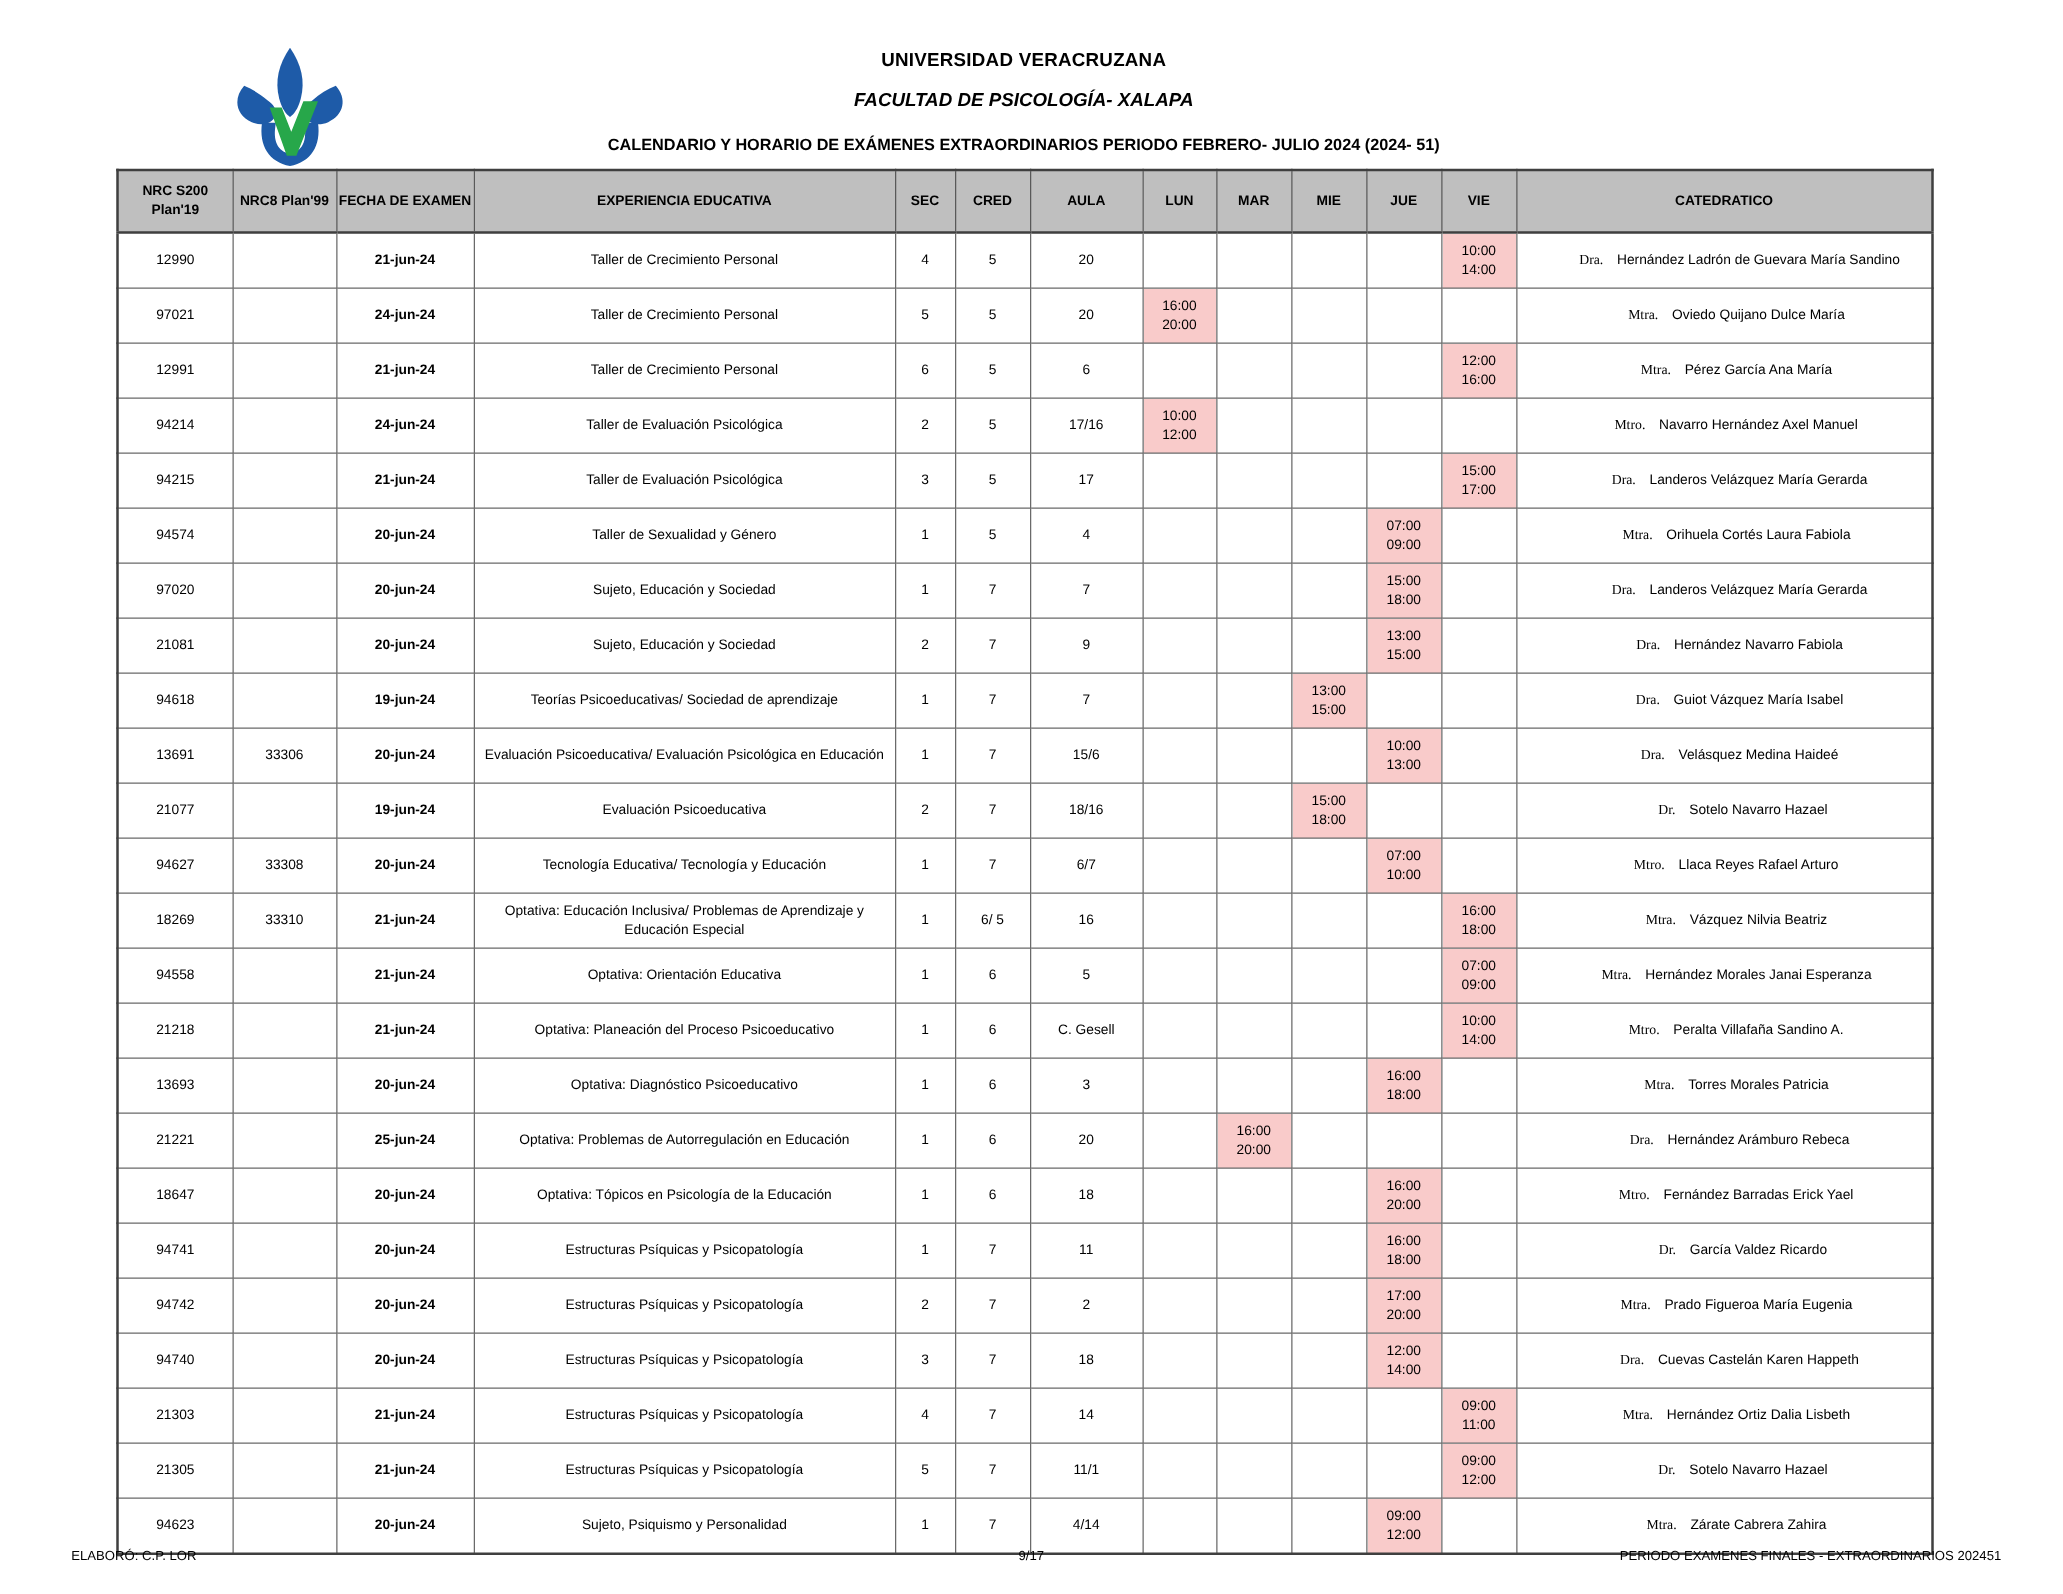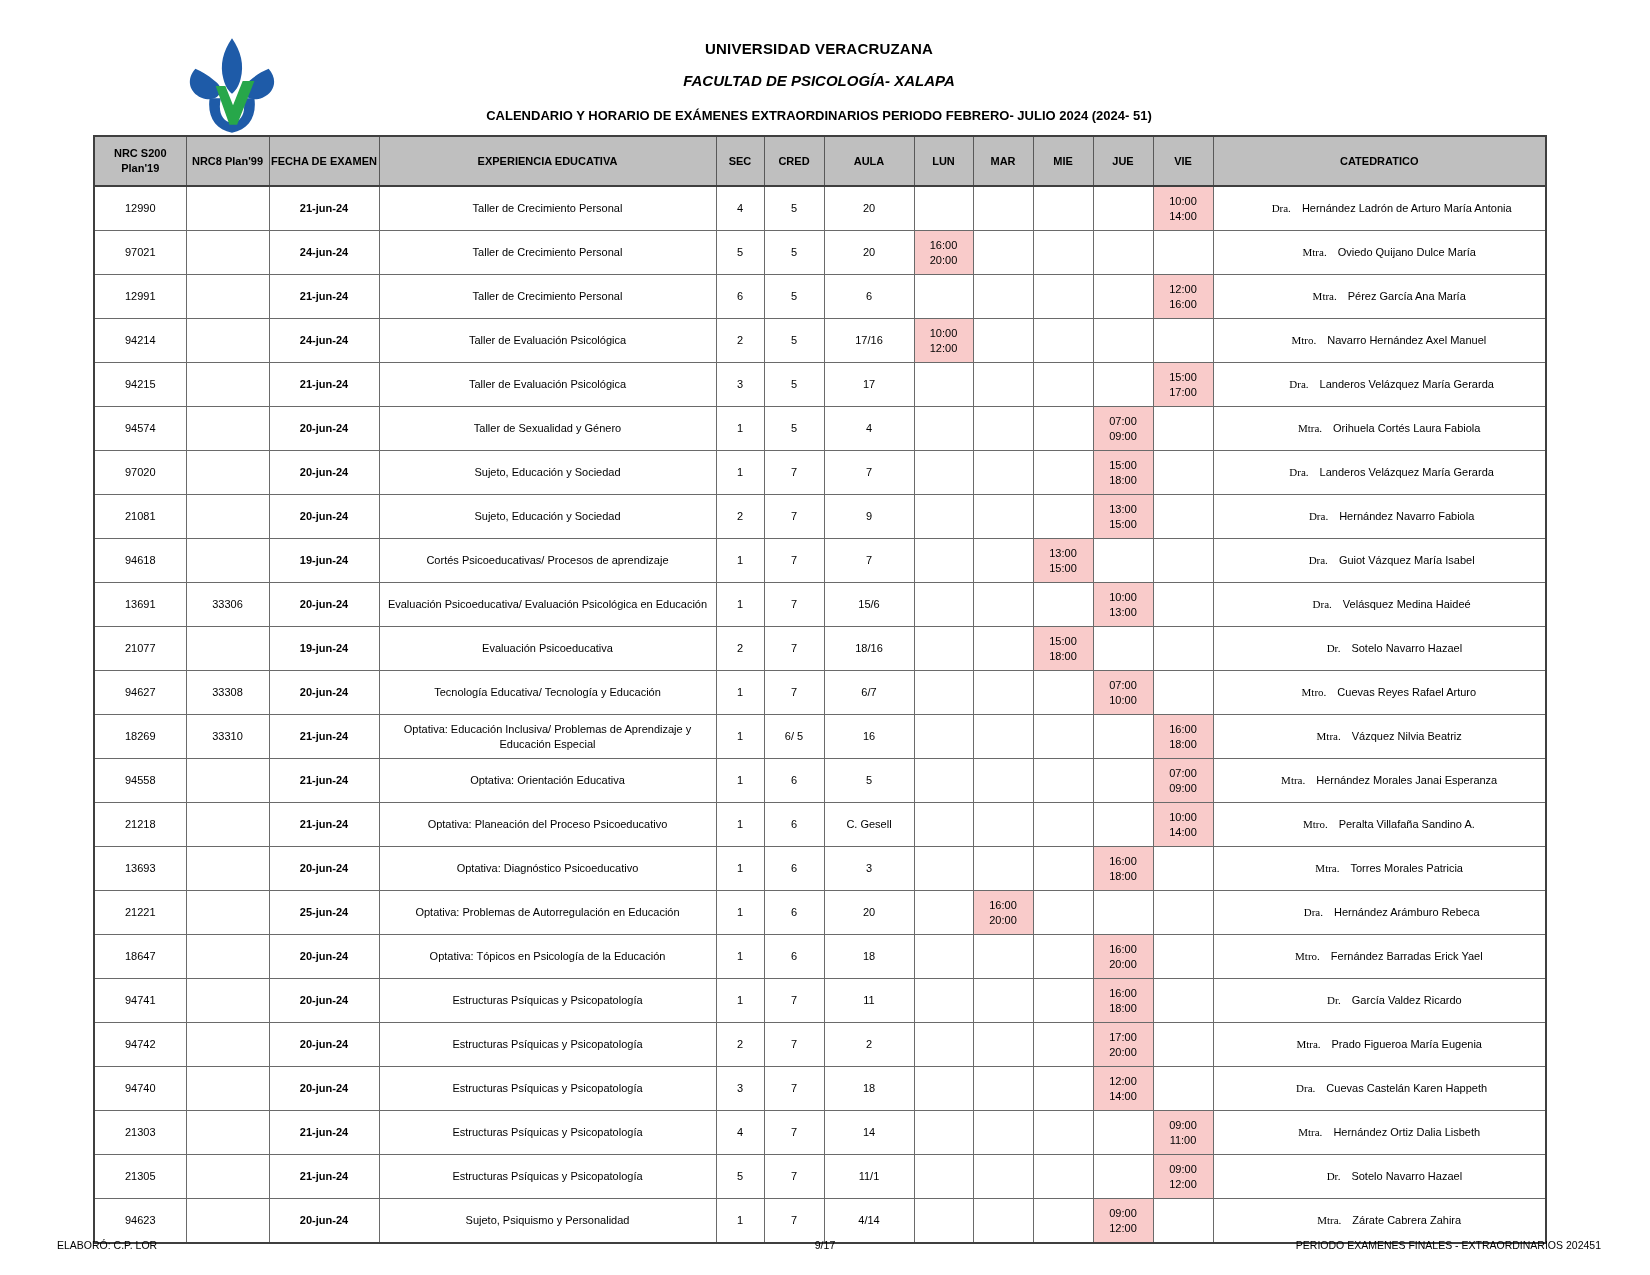--- a/index.html
+++ b/index.html
@@ -102,21 +102,21 @@
           <td>5</td>
           <td>20</td>
           <td></td>
           <td></td>
           <td></td>
           <td></td>
           <td class="time-cell">
             <div>10:00</div>
             <div>14:00</div>
           </td>
-          <td class="cat"><span class="titulo">Dra.</span><span class="nombre">Hernández Ladrón de Arturo María Antonia</span></td>
+          <td class="cat"><span class="titulo">Dra.</span><span class="nombre">Hernández Ladrón de Guevara María Sandino</span></td>
         </tr>
         <tr>
           <td>97021</td>
           <td></td>
           <td class="fecha">24-jun-24</td>
           <td class="exp">Taller de Crecimiento Personal</td>
           <td>5</td>
           <td>5</td>
           <td>20</td>
           <td class="time-cell">
@@ -234,21 +234,21 @@
             <div>13:00</div>
             <div>15:00</div>
           </td>
           <td></td>
           <td class="cat"><span class="titulo">Dra.</span><span class="nombre">Hernández Navarro Fabiola</span></td>
         </tr>
         <tr>
           <td>94618</td>
           <td></td>
           <td class="fecha">19-jun-24</td>
-          <td class="exp">Cortés Psicoeducativas/ Procesos de aprendizaje</td>
+          <td class="exp">Teorías Psicoeducativas/ Sociedad de aprendizaje</td>
           <td>1</td>
           <td>7</td>
           <td>7</td>
           <td></td>
           <td></td>
           <td class="time-cell">
             <div>13:00</div>
             <div>15:00</div>
           </td>
           <td></td>
@@ -300,21 +300,21 @@
           <td>7</td>
           <td>6/7</td>
           <td></td>
           <td></td>
           <td></td>
           <td class="time-cell">
             <div>07:00</div>
             <div>10:00</div>
           </td>
           <td></td>
-          <td class="cat"><span class="titulo">Mtro.</span><span class="nombre">Cuevas Reyes Rafael Arturo</span></td>
+          <td class="cat"><span class="titulo">Mtro.</span><span class="nombre">Llaca Reyes Rafael Arturo</span></td>
         </tr>
         <tr>
           <td>18269</td>
           <td>33310</td>
           <td class="fecha">21-jun-24</td>
           <td class="exp">Optativa: Educación Inclusiva/ Problemas de Aprendizaje y Educación Especial</td>
           <td>1</td>
           <td>6/ 5</td>
           <td>16</td>
           <td></td>

